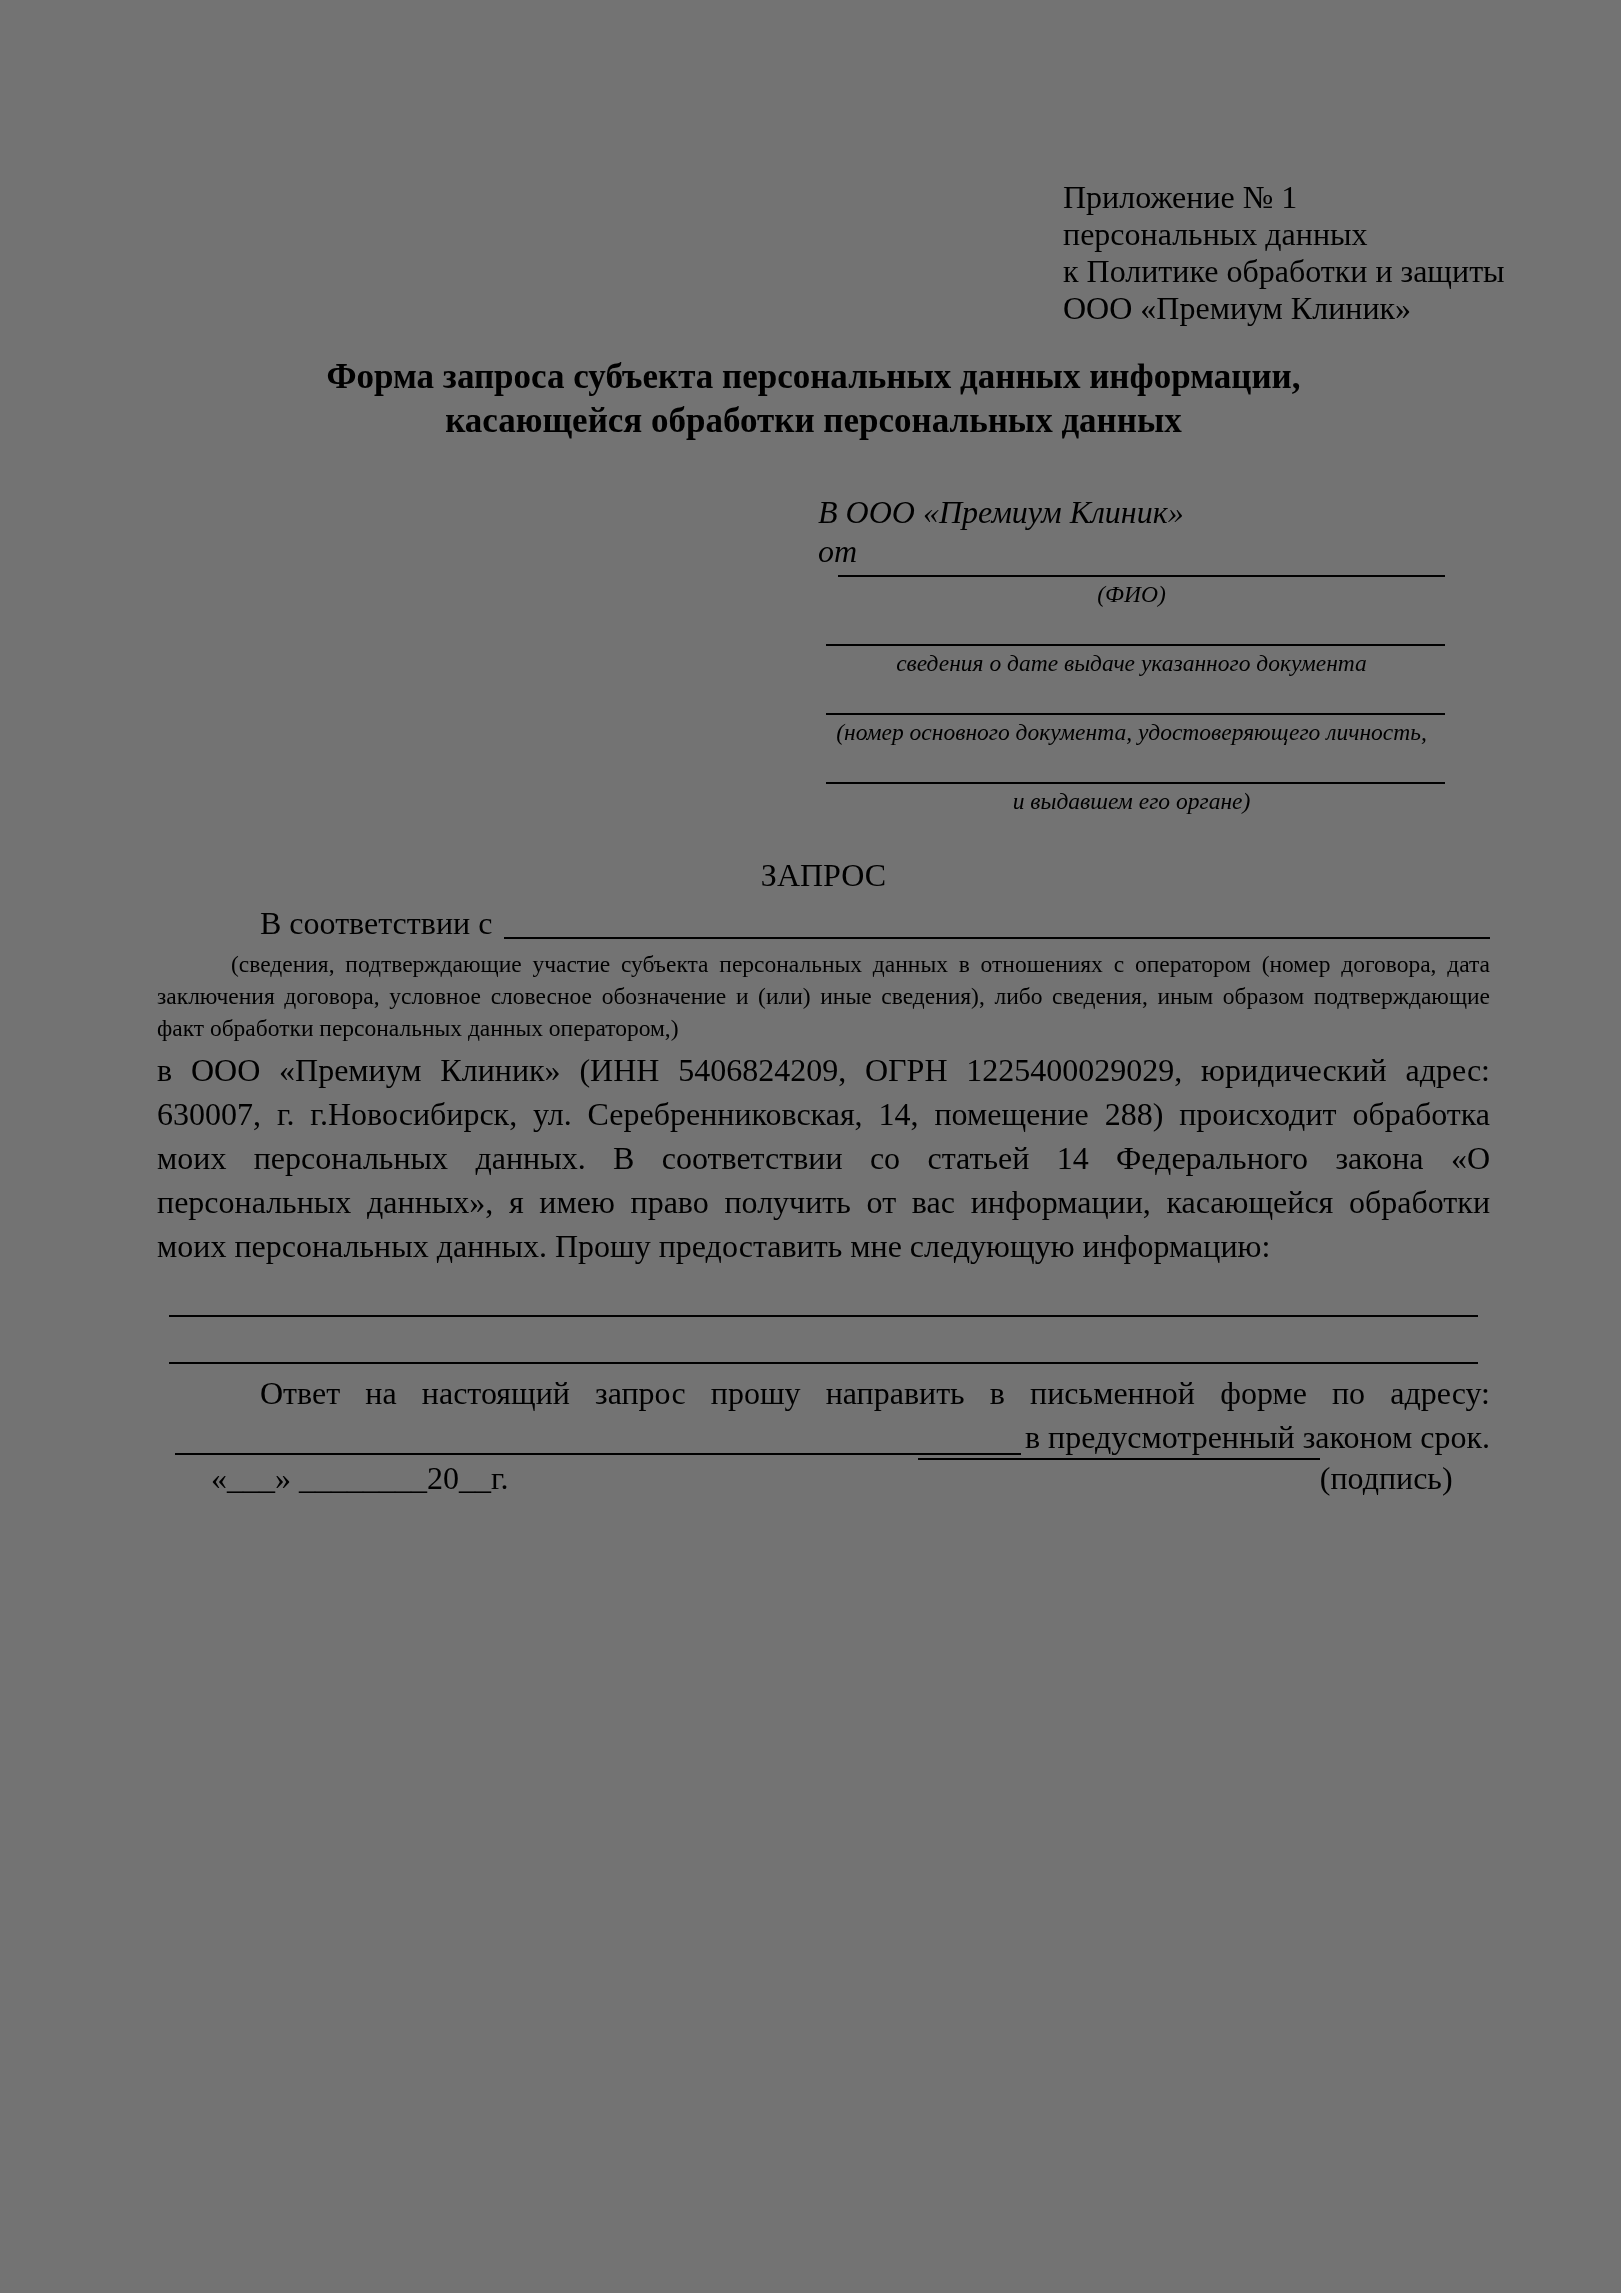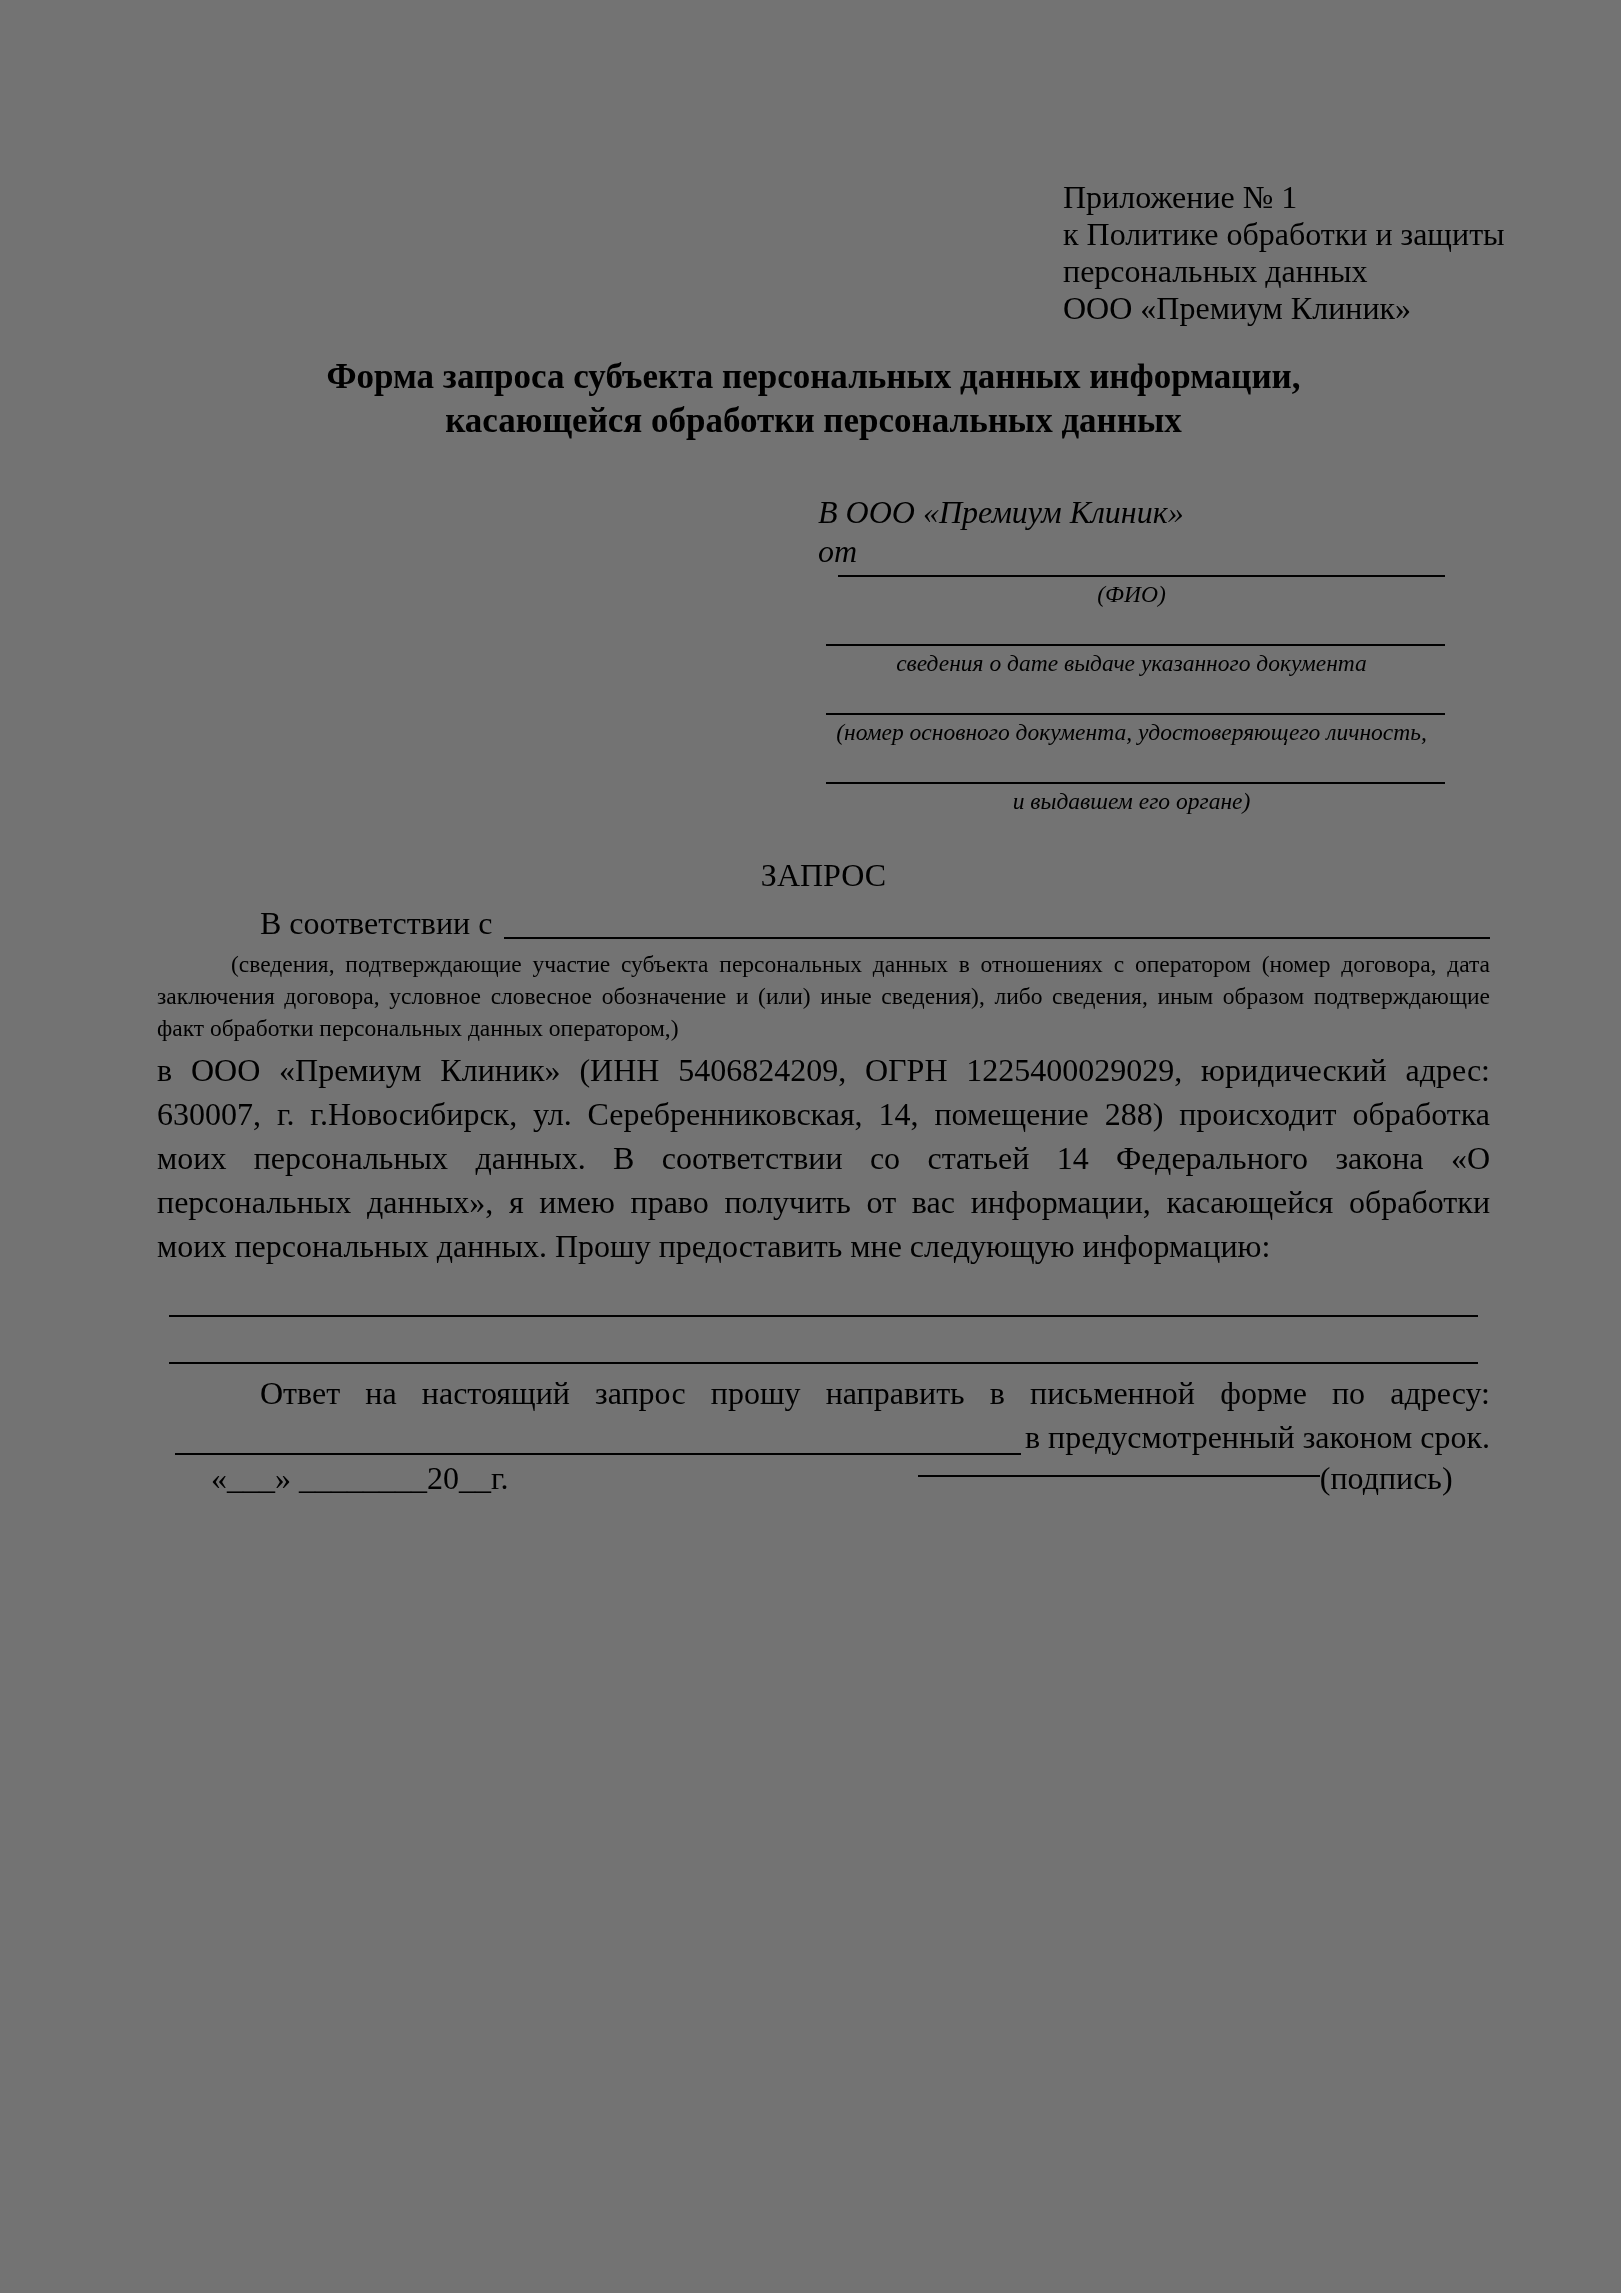--- a/index.html
+++ b/index.html
@@ -115,35 +115,35 @@
     top: 1458px;
     width: 1333px;
     display: flex;
     justify-content: space-between;
     align-items: flex-end;
     line-height: 41px;
   }
   .date-field { padding-left: 64px; white-space: nowrap; }
   .signature-group {
     display: flex;
-    align-items: center;
+    align-items: flex-start;
     padding-right: 27.4px;
   }
   .signature-group .rule { width: 402px; margin-bottom: 5.9px; }
   .signature-group .sig-cap { white-space: nowrap; }
 </style>
 </head>
 <body>
 
 <div class="page">
 
   <div class="appendix-ref">
     <div>Приложение № 1</div>
+    <div>персональных данных</div>
     <div>к Политике обработки и защиты</div>
-    <div>персональных данных</div>
     <div>ООО «Премиум Клиник»</div>
   </div>
 
   <div class="form-title">
     <div>Форма запроса субъекта персональных данных информации,</div>
     <div>касающейся обработки персональных данных</div>
   </div>
 
   <div class="addressee">
     <div>В ООО «Премиум Клиник»</div>

